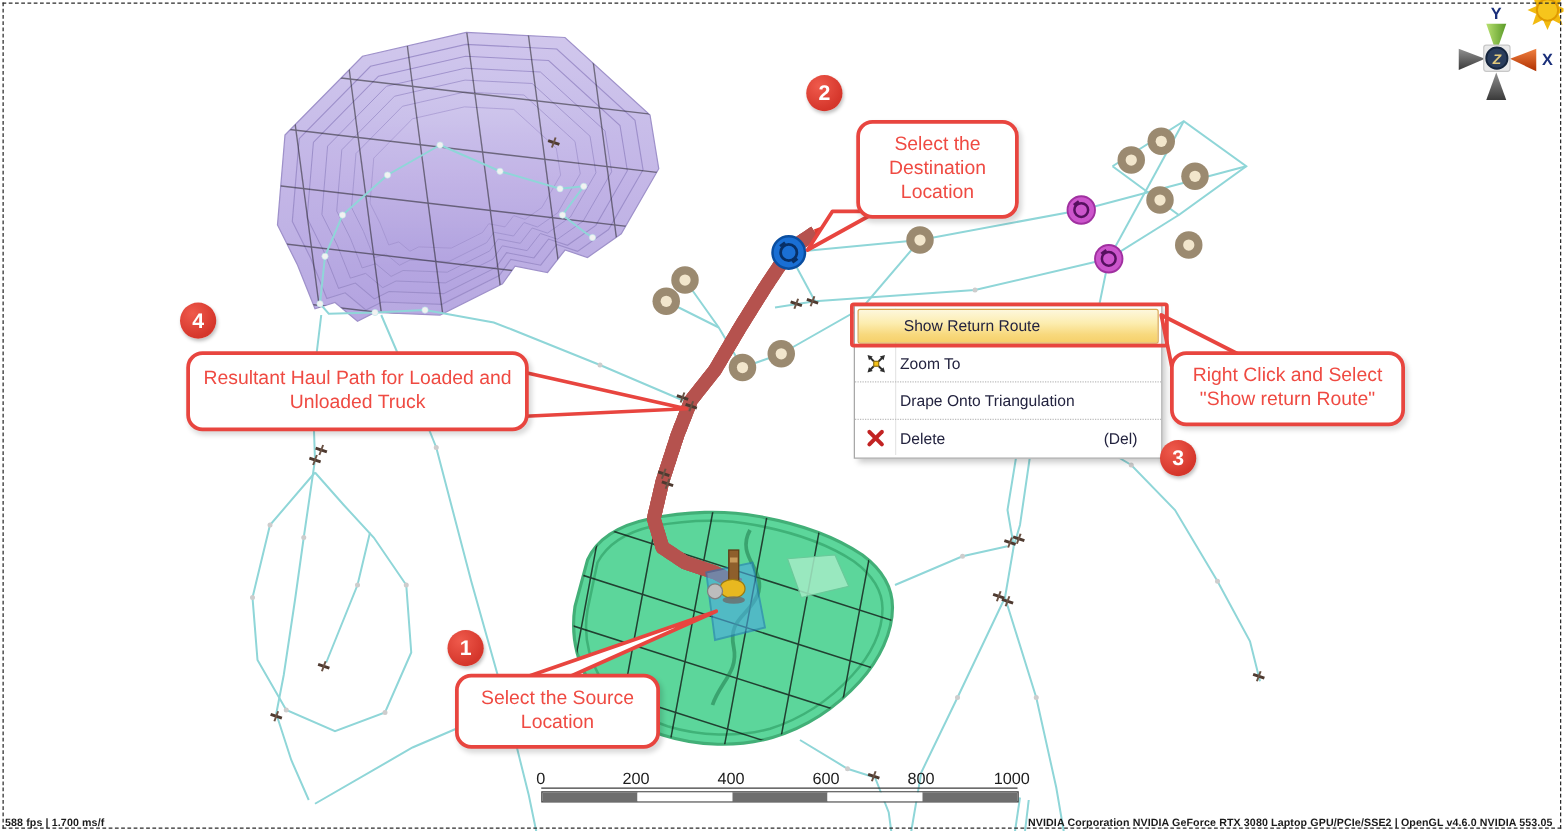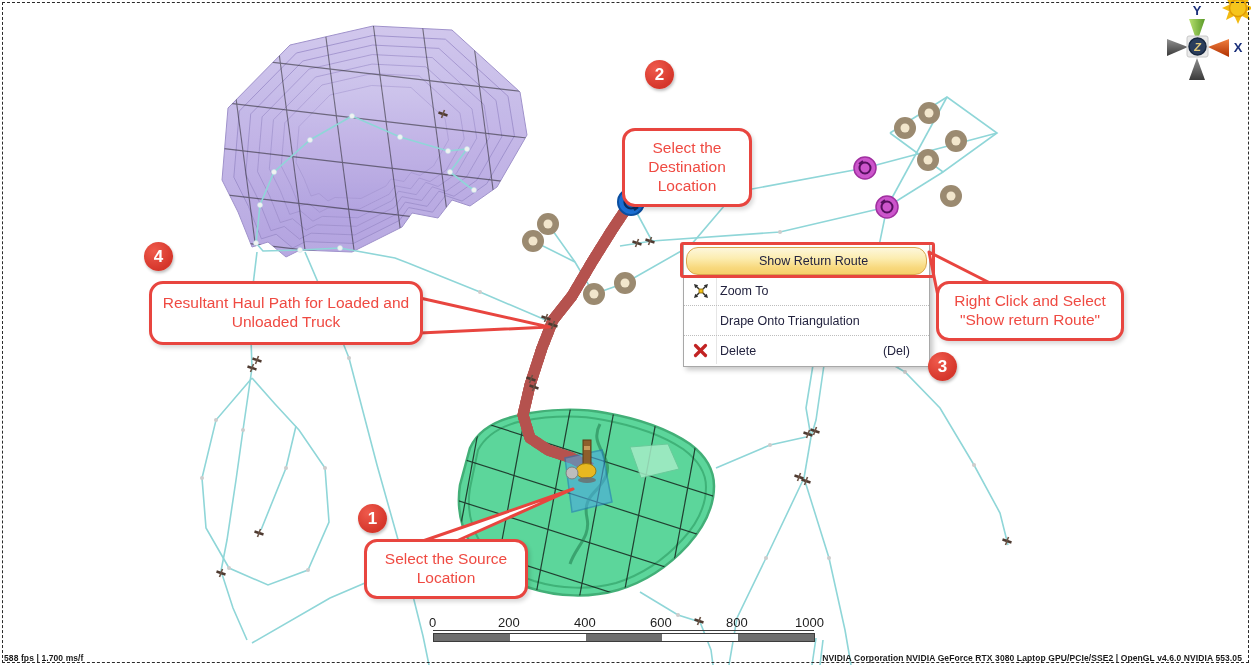--- a/index.html
+++ b/index.html
@@ -14,22 +14,22 @@
   #context-menu{position:absolute;left:683px;top:244px;width:245px;z-index:10;
       background:#fff;border:1px solid #a8a8a8;box-shadow:3px 3px 5px rgba(0,0,0,.22);
       padding:1px 0;}
   #context-menu .icon-divider{position:absolute;left:32px;top:2px;bottom:2px;width:1px;background:#e6e6e6;}
   .menu-row{position:relative;display:flex;align-items:center;height:29px;
       font-size:12.5px;color:#23233f;}
   .menu-row .mi-icon{width:33px;display:flex;justify-content:center;align-items:center;flex:0 0 33px;}
   .menu-row .mi-label{padding-left:3px;}
   .menu-row .mi-shortcut{margin-left:auto;padding-right:19px;color:#23233f;}
   .menu-row.separated{border-top:1px dotted #bdbdbd;}
-  .menu-row.hl{height:26px;margin:1px 2px;border:1px solid #d9a64e;border-radius:12px;
-      background:linear-gradient(180deg,#fdf7dc 0%,#fcedb0 40%,#f8d97e 75%,#f6d06a 100%);padding-left:36px;}
+  .menu-row.hl{height:26px;margin:1px 2px;border:1px solid #d9a64e;border-radius:2px;
+      background:linear-gradient(180deg,#fdf7dc 0%,#fcedb0 40%,#f8d97e 75%,#f6d06a 100%);}
   .menu-row.hl .mi-label{padding-left:3px;}
   #hl-outline{position:absolute;left:680px;top:242px;width:249px;height:30px;z-index:21;
       border:3px solid #e8453f;border-radius:3px;pointer-events:none;}
 
   
   .bubble{position:absolute;z-index:30;background:#fff;border:3px solid #e8453f;border-radius:13px;
       color:#ef4a42;font-size:15.5px;line-height:1.22;text-align:center;
       padding:8px 6px;box-shadow:2px 3px 4px rgba(0,0,0,.15);}
   .badge{position:absolute;z-index:31;width:29px;height:29px;border-radius:50%;
       background:radial-gradient(circle at 35% 30%,#ef5a4c,#d5362b 70%);
@@ -322,27 +322,27 @@
       <polygon points="666,169 702,169 646,200"></polygon>
       <polygon points="938,296 992,284 929,252"></polygon>
       <polygon points="420,298 420,333 549,327"></polygon>
     </g>
   </svg>
 
   <div class="badge" style="left:358px;top:504px;">1</div>
   <div class="bubble" style="left:364px;top:539px;width:146px;">Select the Source Location</div>
 
   <div class="badge" style="left:645px;top:60px;">2</div>
-  <div class="bubble" style="left:622px;top:96px;width:112px;margin-top:32px;">Select the Destination Location</div>
+  <div class="bubble" style="left:685px;top:96px;width:112px;">Select the Destination Location</div>
 
   <div class="badge" style="left:928px;top:352px;">3</div>
   <div class="bubble" style="left:936px;top:281px;width:170px;">Right Click and Select "Show return Route"</div>
 
   <div class="badge" style="left:144px;top:242px;">4</div>
-  <div class="bubble" style="left:149px;top:281px;width:256px;padding:10px 6px;border-radius:14px;">Resultant Haul Path for Loaded and Unloaded Truck</div>
+  <div class="bubble" style="left:149px;top:281px;width:256px;padding:10px 6px;">Resultant Haul Path for Loaded and Unloaded Truck</div>
 
   <div id="scalebar">
     <span class="tick-label" style="left:6px;">0</span>
     <span class="tick-label" style="left:75px;">200</span>
     <span class="tick-label" style="left:151px;">400</span>
     <span class="tick-label" style="left:227px;">600</span>
     <span class="tick-label" style="left:303px;">800</span>
     <span class="tick-label" style="left:372px;">1000</span>
     <div class="bar-line"></div>
     <div class="segs">

